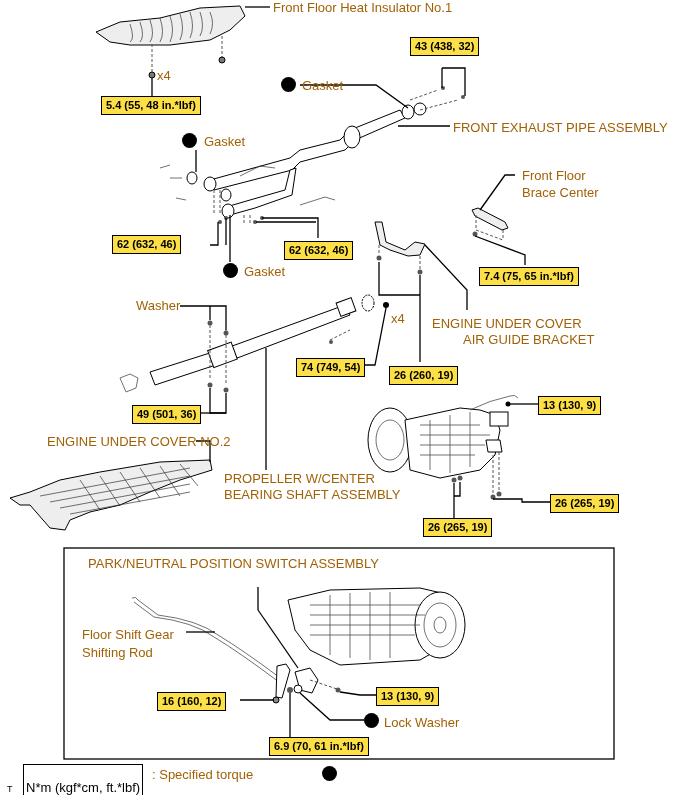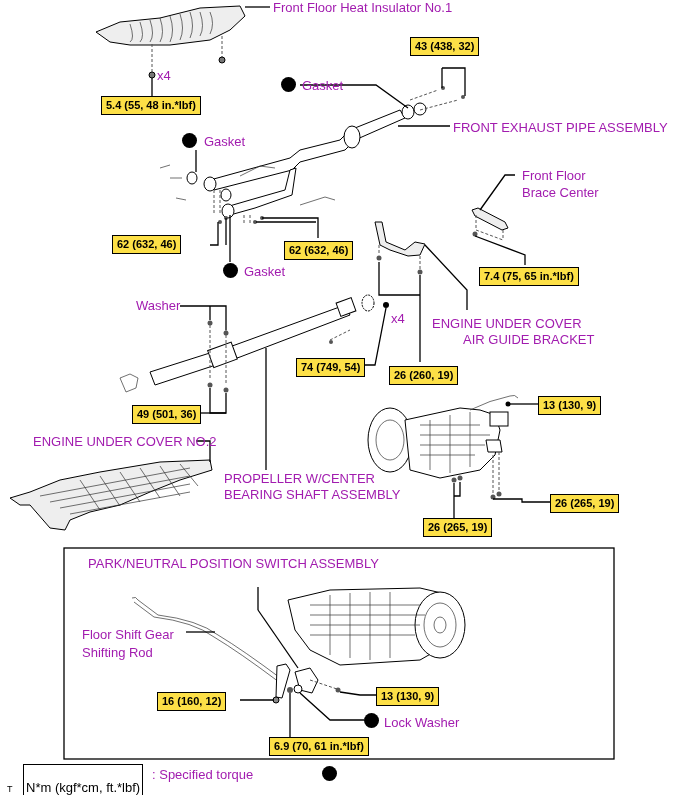--- a/index.html
+++ b/index.html
@@ -1,19 +1,19 @@
 <!DOCTYPE html>
 <html><head>
 <meta charset="utf-8">
 <style>
   html, body { margin: 0; padding: 0; background: #ffffff; }
   body { width: 678px; height: 795px; position: relative; overflow: hidden;
          font-family: "Liberation Sans", sans-serif; color: #000; }
   #diagram { position: absolute; left: 0; top: 0; width: 678px; height: 795px; }
-  .lbl { position: absolute; font-size: 13px; line-height: 15px; white-space: nowrap; color: #a21caf; }
+  .lbl { position: absolute; font-size: 13px; line-height: 15px; white-space: nowrap; color: #a16207; }
   .torque { position: absolute; font-size: 11px; font-weight: bold; line-height: 13px;
             border: 1.5px solid #000; padding: 2px 4px 2px 4px; background: #fde047; white-space: nowrap; }
   .dot { position: absolute; width: 15px; height: 15px; border-radius: 50%; background: #000; }
   .legend-box { position: absolute; font-size: 13px; line-height: 15px; border: 1px solid #000; padding: 15px 2px; white-space: nowrap; }
   .t-mark { position: absolute; font-size: 9px; }
   svg .part { fill: #fff; stroke: #000; stroke-width: 1; }
   svg .partg { fill: #eee; stroke: #000; stroke-width: 1; }
   svg .ln { stroke: #000; stroke-width: 1.3; fill: none; }
   svg .dash { stroke: #555; stroke-width: 1; fill: none; stroke-dasharray: 3 2; }
   svg .detail { stroke: #333; stroke-width: 0.7; fill: none; }
@@ -193,21 +193,21 @@
 <span class="lbl" style="left:136px;top:298px;">Washer</span>
 <span class="lbl" style="left:391px;top:311px;">x4</span>
 <span class="lbl" style="left:432px;top:316px;">ENGINE UNDER COVER</span>
 <span class="lbl" style="left:432px;top:332px;margin-left:31px;">AIR GUIDE BRACKET</span>
 
 <span class="torque" style="left:296px;top:358px;">74 (749, 54)</span>
 <span class="torque" style="left:389px;top:366px;">26 (260, 19)</span>
 <span class="torque" style="left:132px;top:405px;text-align:right;">49 (501, 36)</span>
 <span class="torque" style="left:538px;top:396px;">13 (130, 9)</span>
 
-<span class="lbl" style="left:1px;top:434px;padding-left:32px;">ENGINE UNDER COVER NO.2</span>
+<span class="lbl" style="left:15px;top:434px;padding-left:32px;">ENGINE UNDER COVER NO.2</span>
 <span class="lbl" style="left:224px;top:471px;">PROPELLER W/CENTER</span>
 <span class="lbl" style="left:224px;top:487px;">BEARING SHAFT ASSEMBLY</span>
 <span class="torque" style="left:550px;top:494px;">26 (265, 19)</span>
 <span class="torque" style="left:423px;top:518px;">26 (265, 19)</span>
 
 <span class="lbl" style="left:88px;top:556px;">PARK/NEUTRAL POSITION SWITCH ASSEMBLY</span>
 <span class="lbl" style="left:82px;top:627px;text-align:right;">Floor Shift Gear</span>
 <span class="lbl" style="left:82px;top:645px;">Shifting Rod</span>
 <span class="torque" style="left:157px;top:692px;">16 (160, 12)</span>
 <span class="torque" style="left:376px;top:687px;">13 (130, 9)</span>

